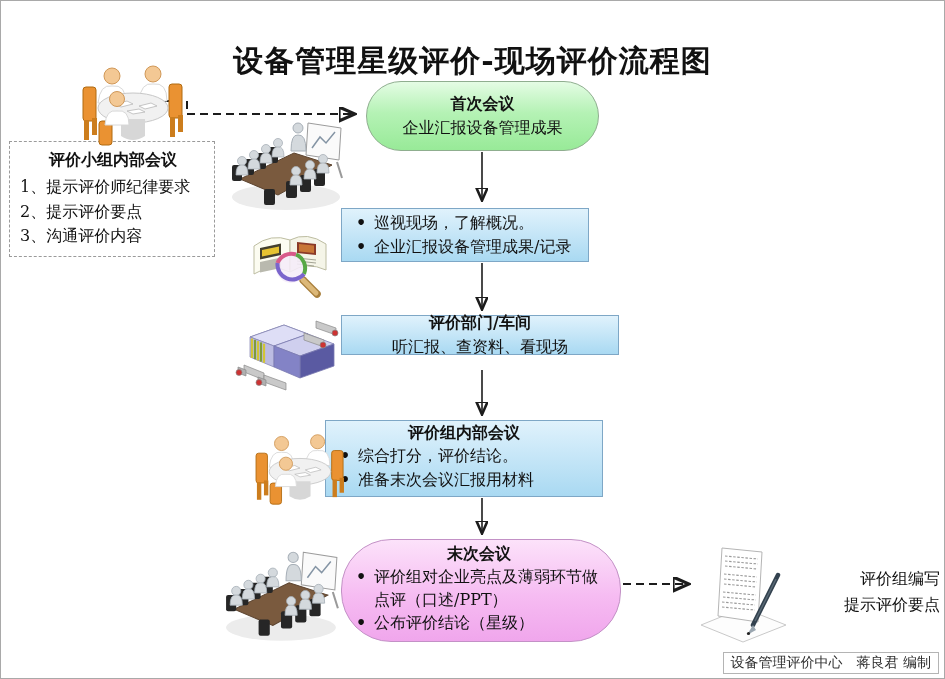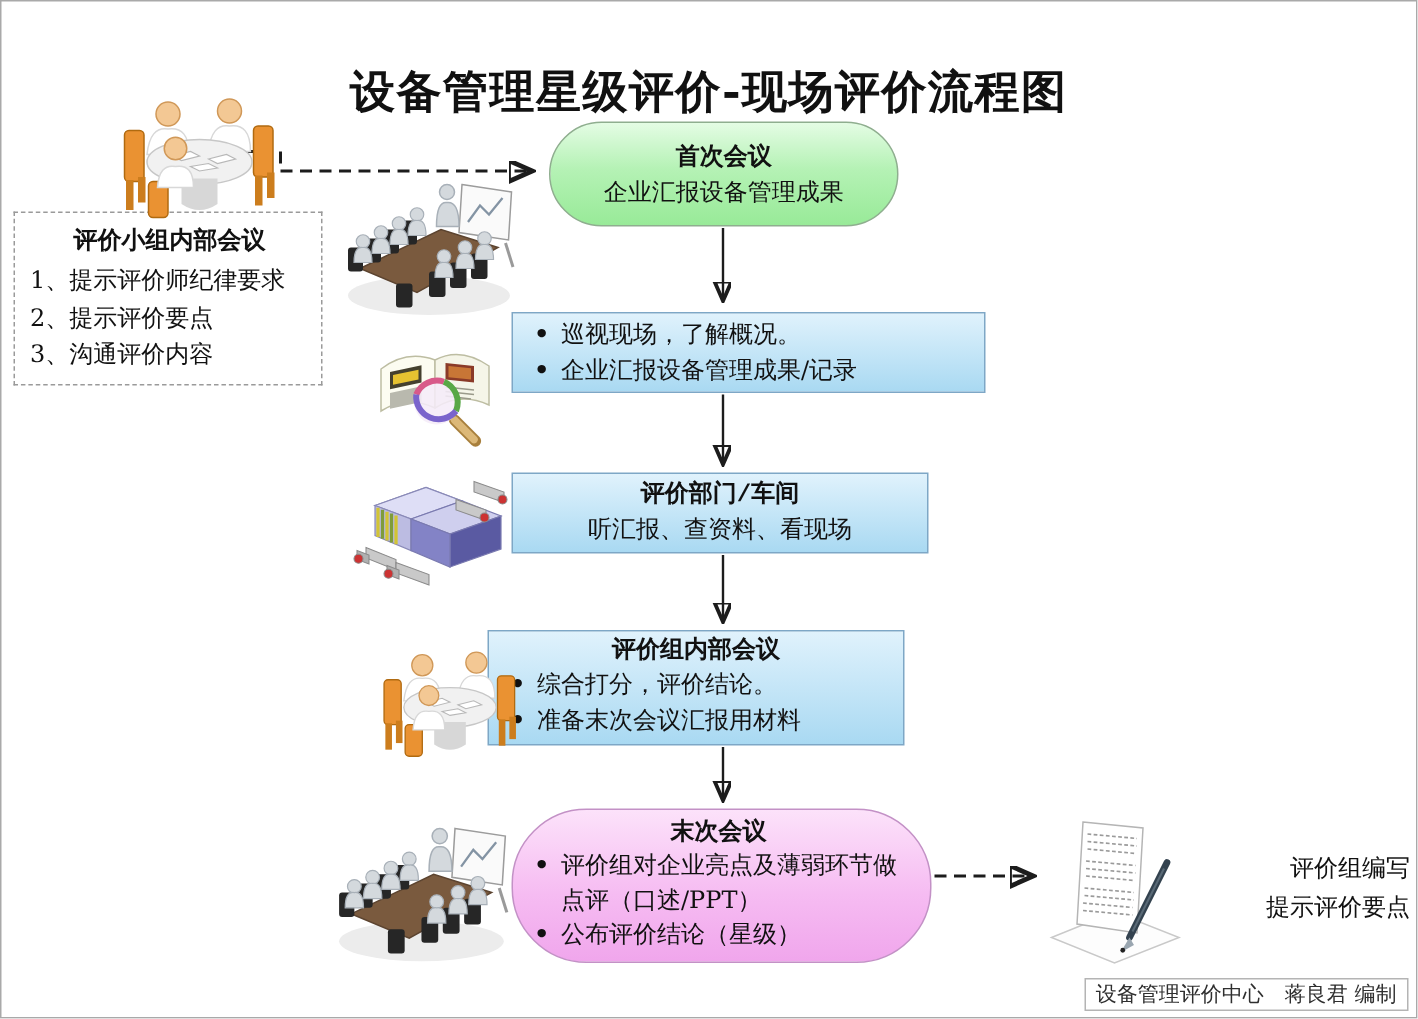--- a/index.html
+++ b/index.html
@@ -27,22 +27,22 @@
   
   .node{position:absolute;box-sizing:border-box;font-size:16px;}
   .stadium-green{
     left:365px;top:80px;width:233px;height:70px;border-radius:36px;
     border:1px solid #8fae8f;background:linear-gradient(to bottom,#e4fce4 0%,#b5f2b5 45%,#98ea98 100%);
     display:flex;flex-direction:column;justify-content:center;text-align:center;line-height:1.5;
   }
   .rect-blue{
     border:1px solid #7ea7c6;background:linear-gradient(to bottom,#e0f2fc 0%,#bfe3f6 60%,#a9d9f2 100%);
   }
-  .rb1{left:340px;top:207px;width:316px;height:54px;padding:2px 6px;}
-  .rb2{left:340px;top:314px;width:278px;height:54px;display:flex;flex-direction:column;justify-content:center;text-align:center;line-height:1.5;font-family:Liberation Mono, monospace;}
+  .rb1{left:340px;top:207px;width:248px;height:54px;padding:2px 6px;}
+  .rb2{left:340px;top:314px;width:278px;height:40px;display:flex;flex-direction:column;justify-content:center;text-align:center;line-height:1.5;}
   .rb3{left:324px;top:419px;width:278px;height:77px;padding:2px 6px;}
   .stadium-pink{
     left:340px;top:538px;width:280px;height:103px;border-radius:50px;
     border:1px solid #c391c6;background:linear-gradient(to bottom,#fce2fa 0%,#f6bcf2 55%,#f0a6ec 100%);
     padding:4px 14px 4px 10px;
   }
   .node .n-title{text-align:center;font-weight:bold;}
   .bullets div{position:relative;padding-left:26px;line-height:24px;}
   .bullets div::before{content:"\2022";position:absolute;left:8px;top:0;font-weight:bold;}
   .stadium-pink .bullets div{line-height:23px;padding-left:22px;}

